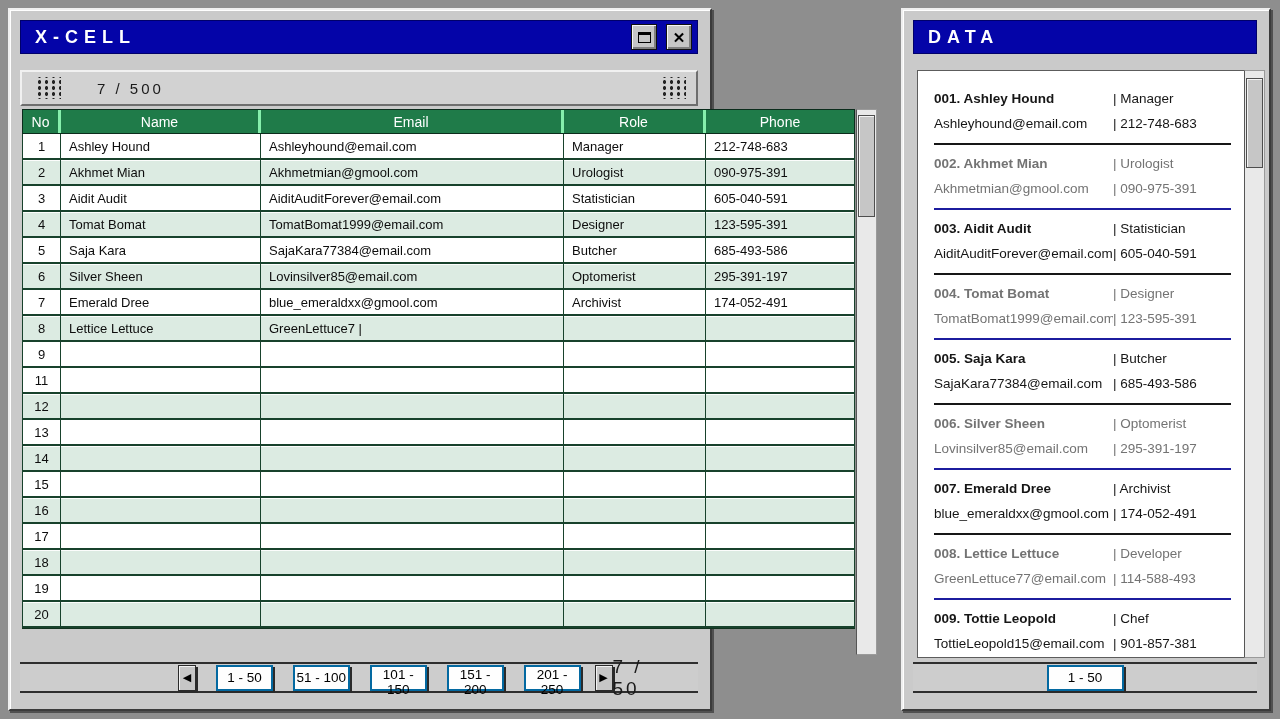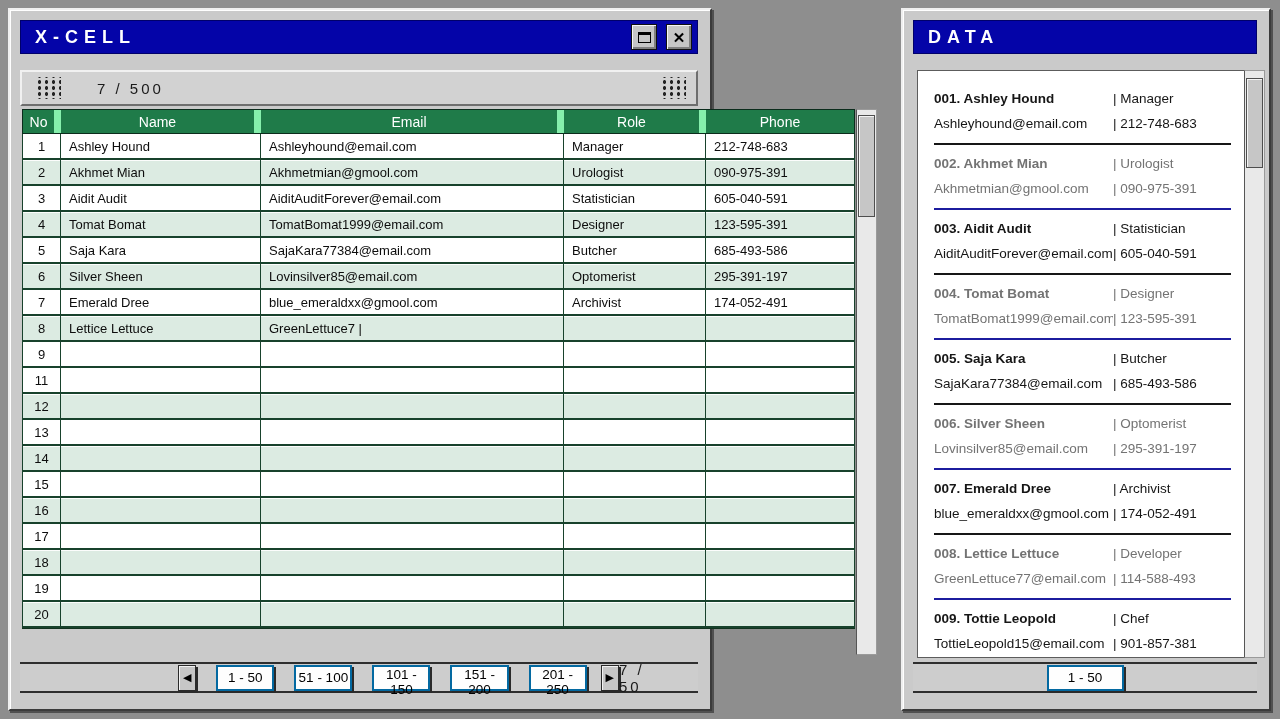--- a/index.html
+++ b/index.html
@@ -48,21 +48,21 @@
     background-size:7px 6px; background-position:2px 2px;
   }
   .grid-icon.right { margin-left:auto; margin-right:10px; }
   .tool-counter { font-size:15px; letter-spacing:3px; margin-left:36px; color:#1a1a1a; }
 
   
   .table { position:absolute; left:12px; top:99px; width:833px; border-bottom:1px solid #12331f; }
   .thead { display:flex; height:25px; background:#1f7b49; border:1px solid #0b2c1c; }
   .th {
     color:#fff; font-size:14px; display:flex; align-items:center; justify-content:center;
-    border-right:7px solid #86efac; flex:none; height:100%;
+    border-right:3px solid #86efac; flex:none; height:100%;
   }
   .th:last-child { border-right:none; }
   .c-no    { width:38px; }
   .c-name  { width:200px; }
   .c-email { width:303px; }
   .c-role  { width:142px; }
   .c-phone { width:148px; }
   .trow {
     display:flex; height:26px; background:#fff;
     border-left:1px solid #18422c; border-right:1px solid #18422c; border-bottom:2px solid #18422c;
@@ -103,21 +103,21 @@
     padding:0; cursor:default;
   }
   .prev-btn { margin-left:158px; }
   .pg-btn {
     width:77px; height:26px; background:#fefefe;
     border:2px solid #0369a1; box-shadow:2px 2px 0 #2a2a2a;
     font-size:13.5px; color:#000; margin-left:20px; padding:0; cursor:default;
     font-family:"Liberation Sans", sans-serif;
   }
   .next-arrow { margin-left:14px; }
-  .page-counter { margin-left:auto; margin-right:38px; font-size:15px; letter-spacing:3px; color:#1a1a1a; }
+  .page-counter { margin-left:auto; margin-right:38px; font-size:19px; letter-spacing:3px; color:#1a1a1a; }
 
   .bottombar {
     position:absolute; left:10px; right:12px; bottom:16px; height:31px;
     background:#cdcdcd; border-top:2px solid #2e2e2e; border-bottom:2px solid #2e2e2e;
     display:flex; align-items:center; justify-content:center;
   }
 
   
   .list-panel {
     position:absolute; left:14px; top:60px; width:327px; height:588px;

